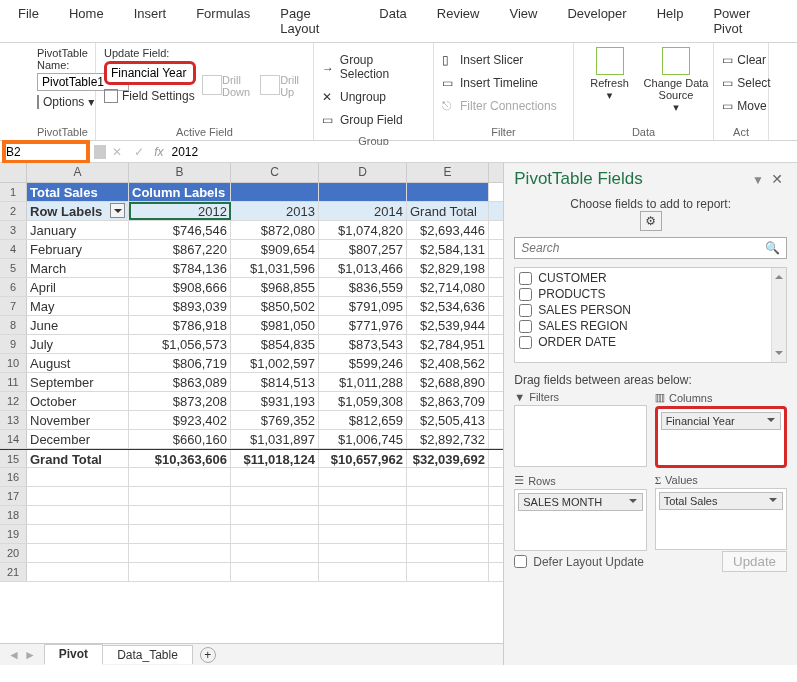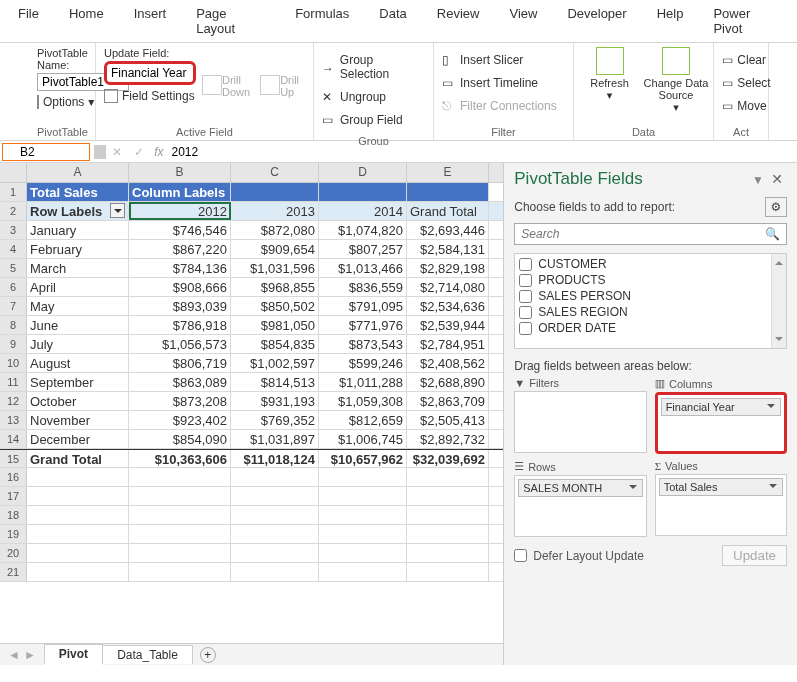--- a/index.html
+++ b/index.html
@@ -35,21 +35,21 @@
 .filter-group .gray { color: #aaa; }
 
 .data-group { width: 140px; }
 .data-big { display: flex; gap: 10px; justify-content: center; }
 .big-btn { display: flex; flex-direction: column; align-items: center; font-size: 11px; text-align: center; width: 58px; }
 .big-ic { width: 28px; height: 28px; border: 1px solid #8bc34a; margin-bottom: 2px; }
 
 .actions-group { width: 55px; }
 
 .formula-bar { display: flex; align-items: center; border-bottom: 1px solid #d4d4d4; padding: 2px; height: 22px; }
-.name-box { width: 88px; border: 1px solid #f97316; padding: 1px 17px; font-size: 12px; margin-right: 4px; }
+.name-box { width: 88px; border: 4px solid #f97316; padding: 1px 0; font-size: 12px; margin-right: 4px; }
 .fb-sep { color: #ccc; padding: 0 6px; }
 .fb-label { font-style: italic; color: #999; padding: 0 4px; }
 .formula-input { flex: 1; border: none; font-size: 12px; padding: 0 4px; }
 
 .sheet-area { display: flex; height: 502px; }
 .grid-panel { width: 537px; position: relative; overflow: hidden; }
 .col-headers { display: flex; background: #e6e6e6; border-bottom: 1px solid #ccc; }
 .corner { width: 27px; height: 19px; background: #e6e6e6; border-right: 1px solid #ccc; }
 .col-h { height: 19px; border-right: 1px solid #ccc; text-align: center; font-size: 12px; line-height: 19px; color: #555; }
 .col-A { width: 102px; } .col-B { width: 102px; } .col-C { width: 88px; } .col-D { width: 88px; } .col-E { width: 82px; }
@@ -70,21 +70,21 @@
 .sheet-tabs { position: absolute; bottom: 0; left: 0; right: 0; height: 22px; display: flex; align-items: center; border-top: 1px solid #ccc; background: #f3f3f3; }
 .tab-nav { display: flex; gap: 4px; padding: 0 8px; color: #aaa; }
 .tab { padding: 2px 14px; border: 1px solid #ccc; border-bottom: none; background: #fff; font-size: 12px; margin-right: -1px; }
 .tab.active { font-weight: bold; border-bottom: 2px solid #fff; }
 .add-sheet { margin-left: 8px; width: 16px; height: 16px; border: 1px solid #aaa; border-radius: 50%; text-align: center; line-height: 14px; }
 
 .fields-panel { width: 312px; border-left: 1px solid #ccc; background: #f3f3f3; display: flex; flex-direction: column; padding: 6px 10px 8px 10px; }
 .fp-header { display: flex; align-items: center; justify-content: space-between; }
 .fp-title { font-size: 17px; color: #217346; }
 .fp-close { font-size: 14px; color: #666; padding: 0 4px; }
-.fp-sub { display: flex; justify-content: space-between; align-items: center; margin: 8px 0 6px 0; font-size: 12px; color: #444; }
+.fp-sub { display: flex; justify-content: space-between; align-items: center; margin: 8px 0 6px 0; font-size: 12px; color: #444; flex-direction: column; }
 .gear { width: 22px; height: 20px; border: 1px solid #aaa; text-align: center; line-height: 18px; }
 .search-box { display: flex; align-items: center; border: 1px solid #aaa; background: #fff; margin-bottom: 8px; }
 .search-box input { flex: 1; border: none; padding: 3px 6px; font-size: 12px; font-style: italic; color: #888; }
 .search-box .mag { padding: 0 6px; color: #666; }
 
 .field-list { border: 1px solid #ccc; background: #fff; height: 96px; overflow: hidden; position: relative; padding: 2px; }
 .field-list label { display: flex; align-items: center; gap: 6px; font-size: 12px; padding: 1px 2px; }
 .field-list input[type=checkbox] { width: 13px; height: 13px; }
 .fl-scroll { position: absolute; right: 0; top: 0; bottom: 0; width: 15px; background: #eee; border-left: 1px solid #ddd; }
 .fl-scroll::before, .fl-scroll::after { content: ""; position: absolute; left: 3px; border: 4px solid transparent; }
@@ -94,35 +94,35 @@
 .areas-label { margin: 10px 0 4px 0; font-size: 12px; color: #444; }
 .areas { display: grid; grid-template-columns: 1fr 1fr; grid-template-rows: auto auto; gap: 6px 8px; }
 .area-box { }
 .area-title { font-size: 11px; color: #555; margin-bottom: 2px; display: flex; align-items: center; gap: 4px; }
 .area-well { background: #fff; border: 1px solid #ccc; height: 62px; padding: 3px; }
 .chip { background: #eee; border: 1px solid #bbb; font-size: 11px; padding: 2px 4px; display: flex; justify-content: space-between; align-items: center; }
 .chip-dd { width: 10px; height: 10px; position: relative; }
 .chip-dd::after { content: ""; position: absolute; left: 1px; top: 2px; border: 4px solid transparent; border-top-color: #555; }
 .highlight-well { border: 3px solid #d62828; border-radius: 4px; }
 
-.defer { display: flex; align-items: center; gap: 6px; margin-top: 8px; font-size: 12px; color: #555; }
+.defer { display: flex; align-items: center; gap: 6px; font-size: 12px; color: #555; }
 .update-btn { margin-left: auto; padding: 2px 10px; border: 1px solid #ccc; background: #f8f8f8; color: #aaa; }
 
 .sigma { font-family: serif; }
 .vline { width: 1px; height: 14px; background: #ccc; display: inline-block; }
 </style>
 </head>
 <body>
 
 <div class="menubar" id="menubar">
     <span>File</span>
     <span>Home</span>
     <span>Insert</span>
+    <span>Formulas</span>
     <span>Page Layout</span>
-    <span>Formulas</span>
     <span>Data</span>
     <span>Review</span>
     <span>View</span>
     <span>Developer</span>
     <span>Help</span>
     <span>Power Pivot</span>
   </div>
 
 <div class="ribbon">
   <div class="rgroup pvt-group">
@@ -359,21 +359,21 @@
           <div class="row-h">13</div>
     <div class="cell col-A txt-l">November</div>
     <div class="cell col-B txt-r">$923,402</div>
     <div class="cell col-C txt-r">$769,352</div>
     <div class="cell col-D txt-r">$812,659</div>
     <div class="cell col-E txt-r">$2,505,413</div>
         </div>
         <div class="row">
           <div class="row-h">14</div>
     <div class="cell col-A txt-l">December</div>
-    <div class="cell col-B txt-r">$854,090</div>
+    <div class="cell col-B txt-r">$660,160</div>
     <div class="cell col-C txt-r">$1,031,897</div>
     <div class="cell col-D txt-r">$1,006,745</div>
     <div class="cell col-E txt-r">$2,892,732</div>
         </div>
       </div>
 
     <div class="row total-row" style="border-top:1px solid #333;">
       <div class="row-h">15</div>
       <div class="cell col-A txt-l">Grand Total</div>
       <div class="cell col-B txt-r">$10,363,606</div>

